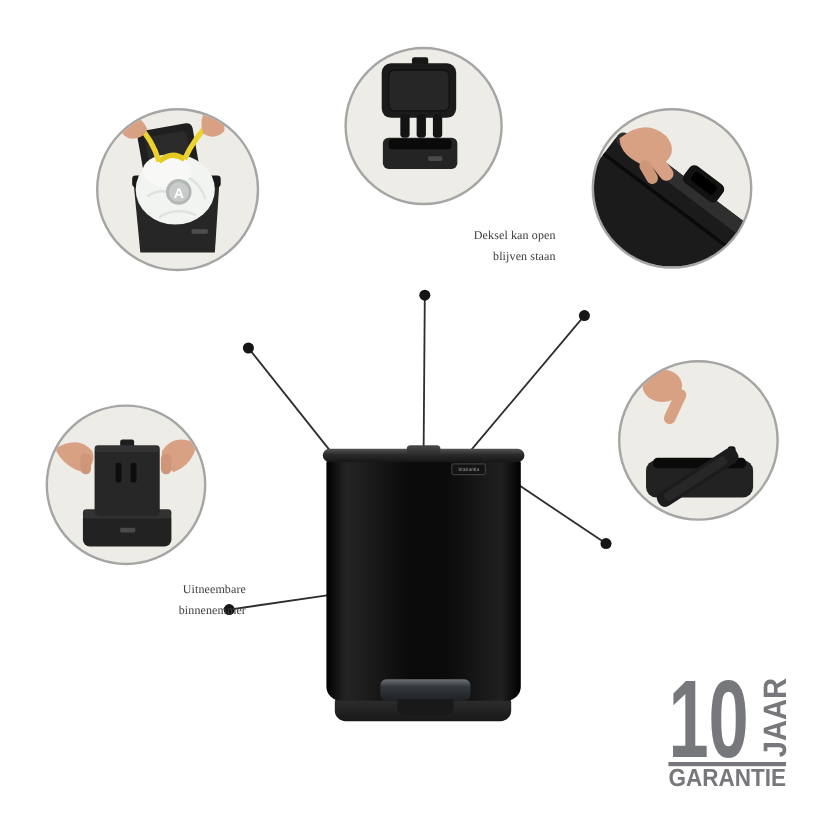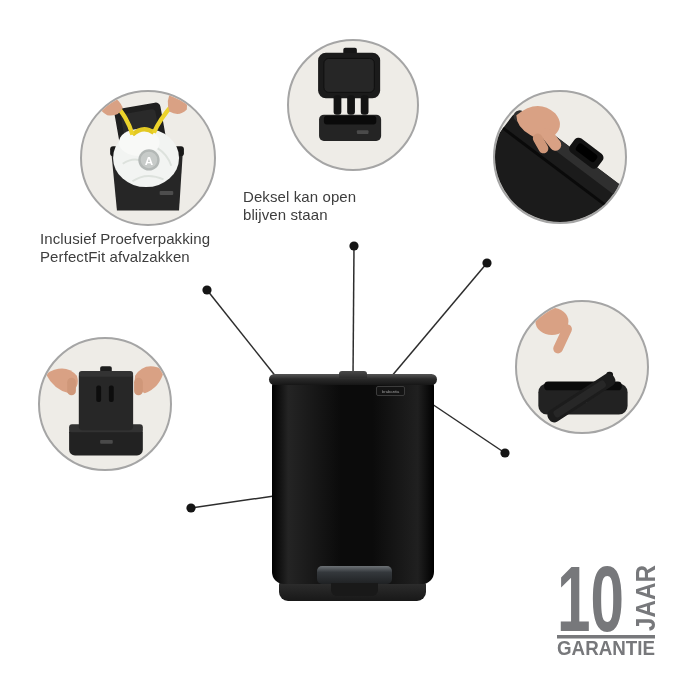--- a/index.html
+++ b/index.html
@@ -11,22 +11,22 @@
 
   
   .feature-circle{
     position:absolute;border-radius:50%;
     border:2.5px solid #a5a5a5;background:#eeece7;overflow:hidden;box-sizing:border-box;
   }
   .feature-circle svg{display:block;width:100%;height:100%;}
 
   
   .callout-label{
-    position:absolute;text-align:left;color:#3d3d3d;
-    font-size:15px;line-height:18px;white-space:pre-line;letter-spacing:.1px;
+    position:absolute;text-align:right;color:#3d3d3d;
+    font-size:10px;line-height:18px;white-space:pre-line;letter-spacing:.1px;font-family:Liberation Serif, serif;
   }
 
   
   .bin-part{position:absolute;}
   .bin-base{left:279px;top:582px;width:147px;height:19px;background:linear-gradient(#2e2e2e,#181818);border-radius:3px 3px 9px 9px;}
   .bin-body{left:272px;top:382px;width:162px;height:202px;
     background:linear-gradient(90deg,#000 0%,#242424 10%,#0b0b0b 42%,#0b0b0b 62%,#202020 90%,#000 100%);
     border-radius:4px 4px 12px 12px;}
   .bin-rim{left:269px;top:374px;width:168px;height:11px;
     background:linear-gradient(#555 0%,#2a2a2a 45%,#161616 100%);border-radius:6px;}
@@ -76,22 +76,20 @@
       <path d="M52 44 Q63 34 74 42" stroke="#e3c922" stroke-width="4.5" fill="none"></path>
       <path d="M52 44 C48 30 42 22 35 13" stroke="#ecd32b" stroke-width="4.5" fill="none"></path>
       <path d="M74 42 C80 28 88 19 95 11" stroke="#ecd32b" stroke-width="4.5" fill="none"></path>
       <circle cx="69" cy="70" r="11" fill="#b3b8b6"></circle>
       <circle cx="69" cy="70" r="8.5" fill="#c7cbc9"></circle>
       <text x="69" y="75" text-anchor="middle" font-size="12" font-weight="bold" fill="#ffffff">A</text>
       <path d="M16 0 Q36 2 42 16 Q38 26 26 24 Q12 16 16 0 Z" fill="#d9a184"></path>
       <path d="M92 0 Q110 2 108 18 Q100 26 90 20 Q86 8 92 0 Z" fill="#d9a184"></path>
     </svg>
   </div>
-  <div class="callout-label" style="left:40px;top:230px;width:220px;">Inclusief Proefverpakking
-PerfectFit afvalzakken</div>
 
   <div class="feature-circle" style="left:287px;top:39px;width:132px;height:132px;">
     <svg viewBox="0 0 132 132">
       <rect x="56" y="7" width="14" height="7" rx="2" fill="#161616"></rect>
       <rect x="30" y="12" width="64" height="47" rx="8" fill="#1b1b1b"></rect>
       <rect x="36" y="18" width="52" height="35" rx="5" fill="#262626" stroke="#0f0f0f"></rect>
       <rect x="46" y="56" width="8" height="20" rx="3" fill="#131313"></rect>
       <rect x="60" y="56" width="8" height="20" rx="3" fill="#131313"></rect>
       <rect x="74" y="56" width="8" height="20" rx="3" fill="#131313"></rect>
       <rect x="31" y="76" width="64" height="27" rx="5" fill="#242424"></rect>
@@ -126,20 +124,22 @@
       <rect x="40" y="34" width="56" height="60" rx="4" fill="#272727"></rect>
       <rect x="40" y="33" width="56" height="6" rx="3" fill="#333333"></rect>
       <rect x="58" y="48" width="5" height="17" rx="2" fill="#0d0d0d"></rect>
       <rect x="71" y="48" width="5" height="17" rx="2" fill="#0d0d0d"></rect>
       <path d="M6 36 Q26 24 38 38 Q42 50 30 56 Q14 52 6 36 Z" fill="#d9a184"></path>
       <path d="M128 32 Q108 22 98 38 Q96 50 108 56 Q124 50 128 32 Z" fill="#d9a184"></path>
       <rect x="28" y="40" width="9" height="18" rx="4.5" fill="#cf9779"></rect>
       <rect x="97" y="40" width="9" height="18" rx="4.5" fill="#cf9779"></rect>
     </svg>
   </div>
+  <div class="callout-label" style="left:5px;top:483px;width:200px;">Uitneembare
+binnenemmer</div>
 
   <div class="feature-circle" style="left:515px;top:300px;width:134px;height:134px;">
     <svg viewBox="0 0 134 134">
       <rect x="22" y="84" width="92" height="32" rx="9" fill="#222222"></rect>
       <rect x="28" y="82" width="80" height="9" rx="4" fill="#0a0a0a"></rect>
       <rect x="60" y="100" width="12" height="4" rx="1" fill="#454545"></rect>
       <rect x="92" y="72" width="7" height="14" rx="3" fill="#131313"></rect>
       <g transform="rotate(-33 102 84)">
         <rect x="24" y="70" width="80" height="14" rx="6" fill="#1c1c1c"></rect>
         <rect x="31" y="73" width="62" height="8" rx="3" fill="#272727"></rect>

